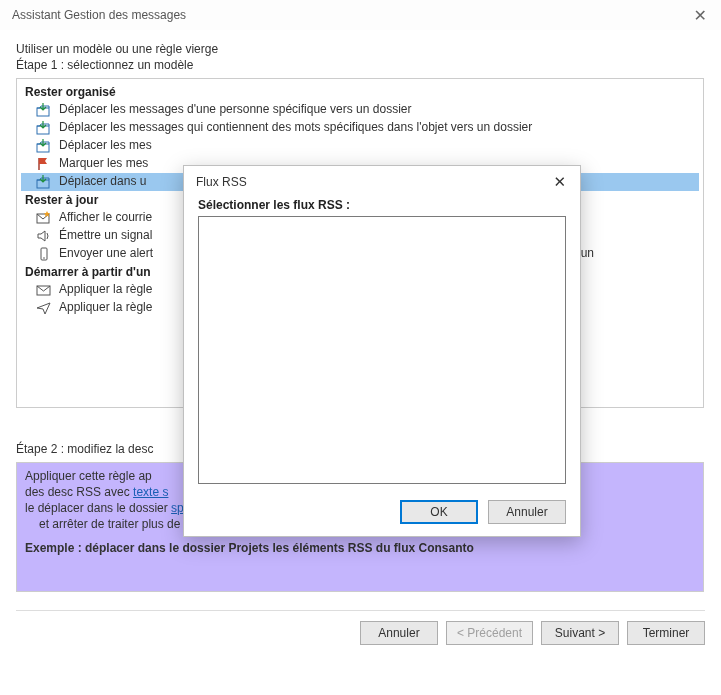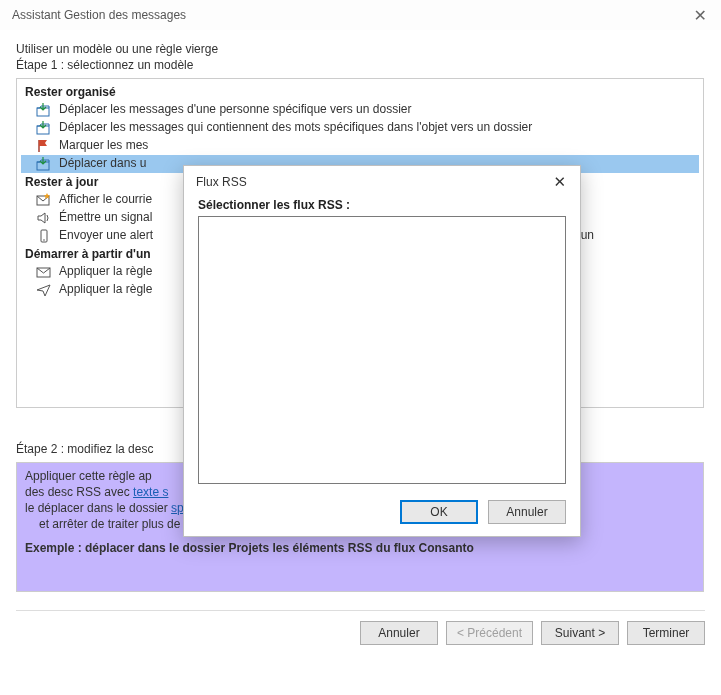--- a/index.html
+++ b/index.html
@@ -217,20 +217,30 @@
       </div>
       <div class="rule-item">
         <span class="rule-icon">
           <svg width="16" height="14">
               <rect x="1" y="5" width="12" height="8" fill="none" stroke="#2c6fb0" stroke-width="1"></rect>
               <path d="M1 5 L4 5 L5 3 L13 3 L13 5" fill="none" stroke="#2c6fb0"></path>
               <path d="M7 0 L7 7 M4 4 L7 7 L10 4" fill="none" stroke="#1f8f3e" stroke-width="1.2"></path>
             </svg>
         </span>
         <span class="rule-label">Déplacer les messages qui contiennent des mots spécifiques dans l'objet vers un dossier</span>
+      </div>
+      <div class="rule-item">
+        <span class="rule-icon">
+          <svg width="16" height="14">
+              <rect x="1" y="5" width="12" height="8" fill="none" stroke="#2c6fb0" stroke-width="1"></rect>
+              <path d="M1 5 L4 5 L5 3 L13 3 L13 5" fill="none" stroke="#2c6fb0"></path>
+              <path d="M7 0 L7 7 M4 4 L7 7 L10 4" fill="none" stroke="#1f8f3e" stroke-width="1.2"></path>
+            </svg>
+        </span>
+        <span class="rule-label">Déplacer les mes</span>
       </div>
       <div class="rule-item">
         <span class="rule-icon">
           <svg width="16" height="14">
               <path d="M3 1 L3 13" stroke="#a03020" stroke-width="1.4"></path>
               <path d="M3 1 L11 1 L9 4 L11 7 L3 7 Z" fill="#d04a30"></path>
             </svg>
         </span>
         <span class="rule-label">Marquer les mes</span>
       </div>

